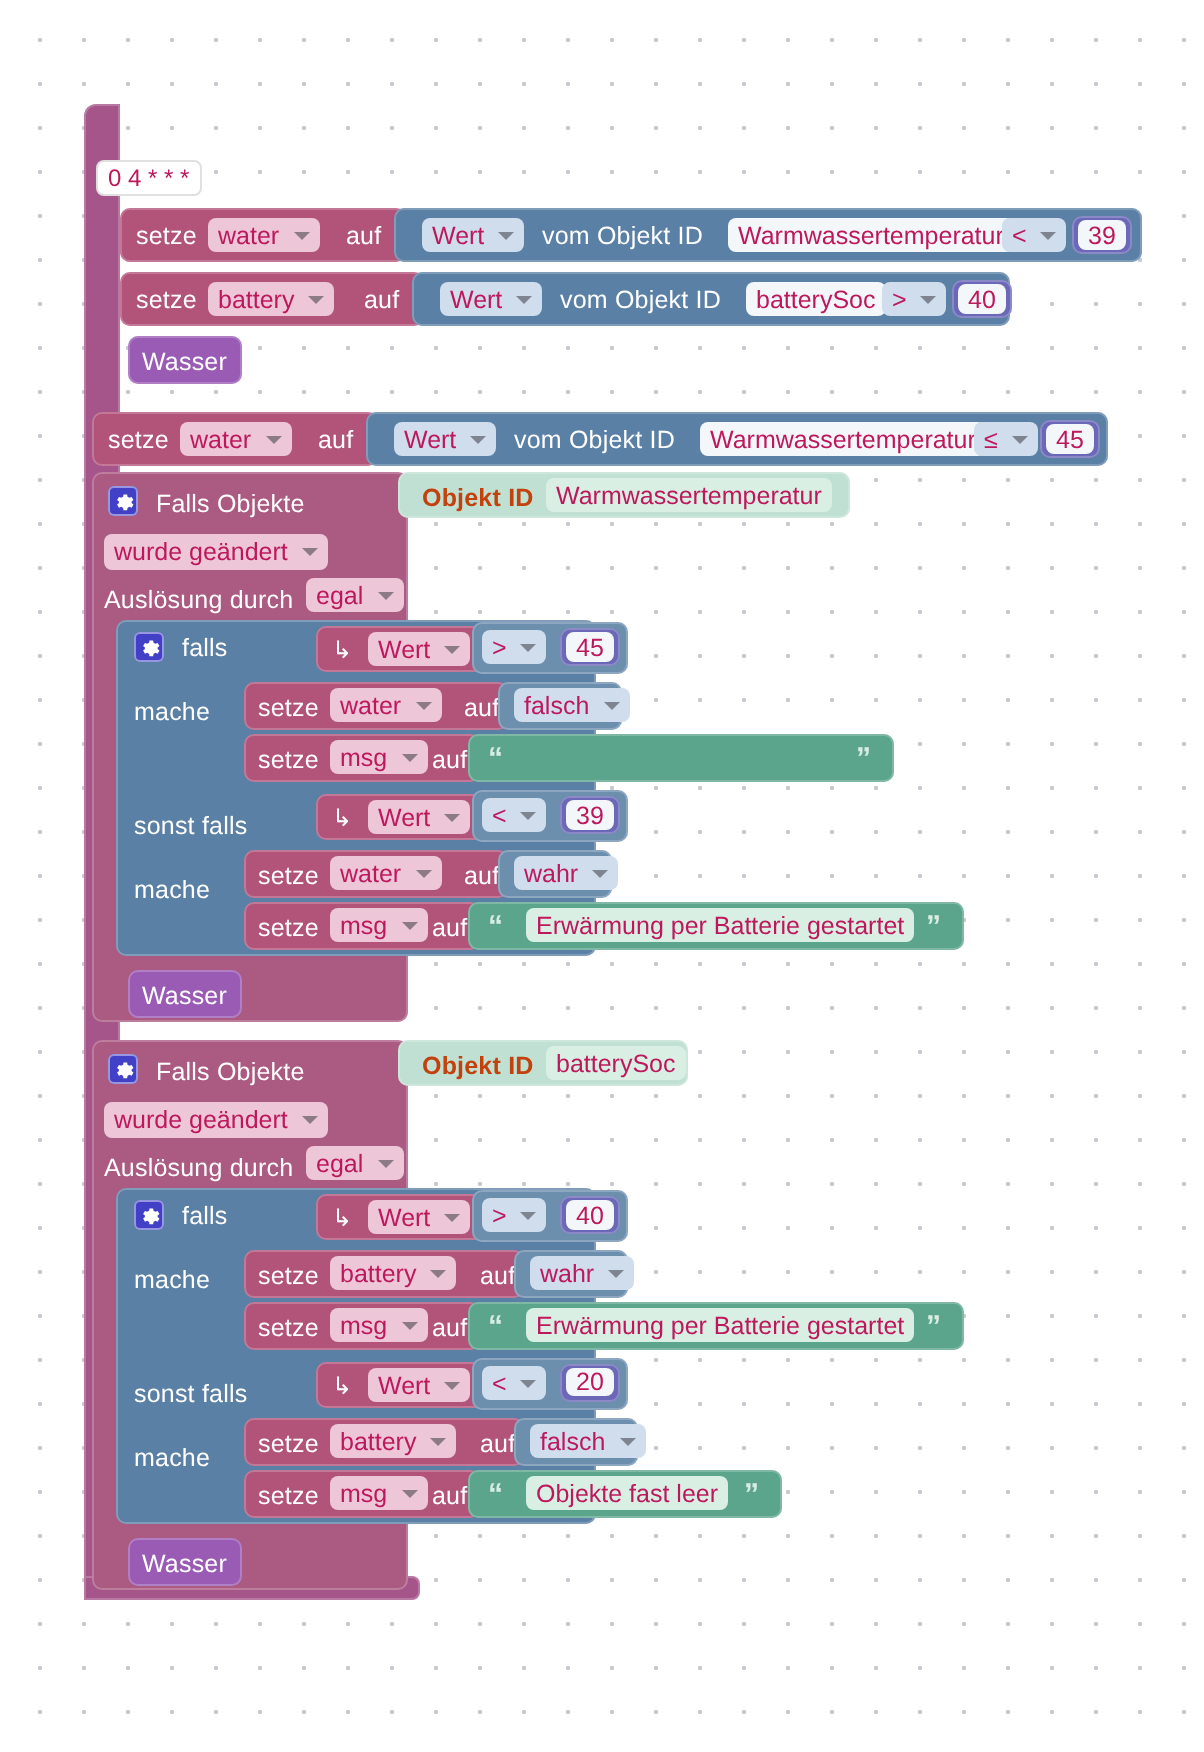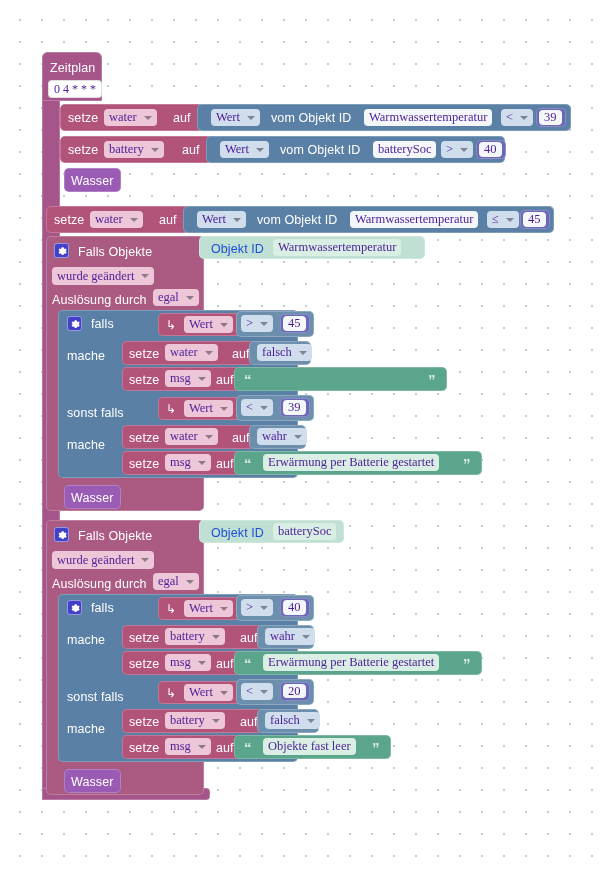--- a/index.html
+++ b/index.html
@@ -31,27 +31,27 @@
   .c-mint{background:#bfe0d2;}         
   .c-indigo{background:#6b68b8;}       
 
   
   .body{border-radius:5px;box-shadow:inset 0 0 0 1px rgba(255,255,255,0.22);}
 
   .lbl{
     position:absolute;color:#ffffff;font-size:12.5px;line-height:1;
     white-space:nowrap;letter-spacing:0.1px;
   }
-  .lbl.dim{color:#1d4ed8;}
+  .lbl.dim{color:#c2410c;font-weight:bold;}
 
   
   .field{
     position:absolute;box-sizing:border-box;display:flex;align-items:center;
-    border-radius:4px;font-size:12.5px;color:#4c1d95;white-space:nowrap;
-    padding:0 5px;height:17px;font-family:Liberation Serif, serif;
+    border-radius:4px;font-size:12.5px;color:#be185d;white-space:nowrap;
+    padding:0 5px;height:17px;
   }
   .field.ro{background:#ffffff;border:1px solid rgba(0,0,0,0.12);}
   .field.pink{background:#edc7d8;}
   .field.lightblue{background:#cfdded;}
   .field.lightmint{background:#d9efe4;}
   .field.white{background:#f4f7fa;}
   .field .cap{padding-right:3px;}
   .caret{
     display:inline-block;width:0;height:0;margin-left:4px;
     border-left:4px solid transparent;border-right:4px solid transparent;
@@ -76,23 +76,20 @@
   }
 </style>
 </head>
 <body>
 
 <div id="workspace">
 
   <div class="blk c-magenta body" style="left:42px;top:52px;width:18px;height:748px;border-radius:6px 0 0 6px;"></div>
   <div class="blk c-magenta body" style="left:42px;top:788px;width:168px;height:12px;border-radius:0 4px 4px 0;"></div>
 
-  <div class="blk c-magenta body" style="left:42px;top:52px;width:60px;height:49px;border-radius:6px 6px 0 0;">
-    <span class="lbl" style="left:8px;top:10px;">Zeitplan</span>
-  </div>
   <div class="field ro" style="left:48px;top:80px;height:18px;font-size:12px;">0 4 * * *</div>
 
   <div class="blk c-rose body" style="left:60px;top:104px;width:143px;height:27px;">
     <span class="lbl" style="left:8px;top:8px;">setze</span>
     <div class="field pink" style="left:44px;top:5px;">
       <span class="cap">water</span>
         <i class="caret"></i>
     </div>
     <span class="lbl" style="left:113px;top:8px;">auf</span>
   </div>

